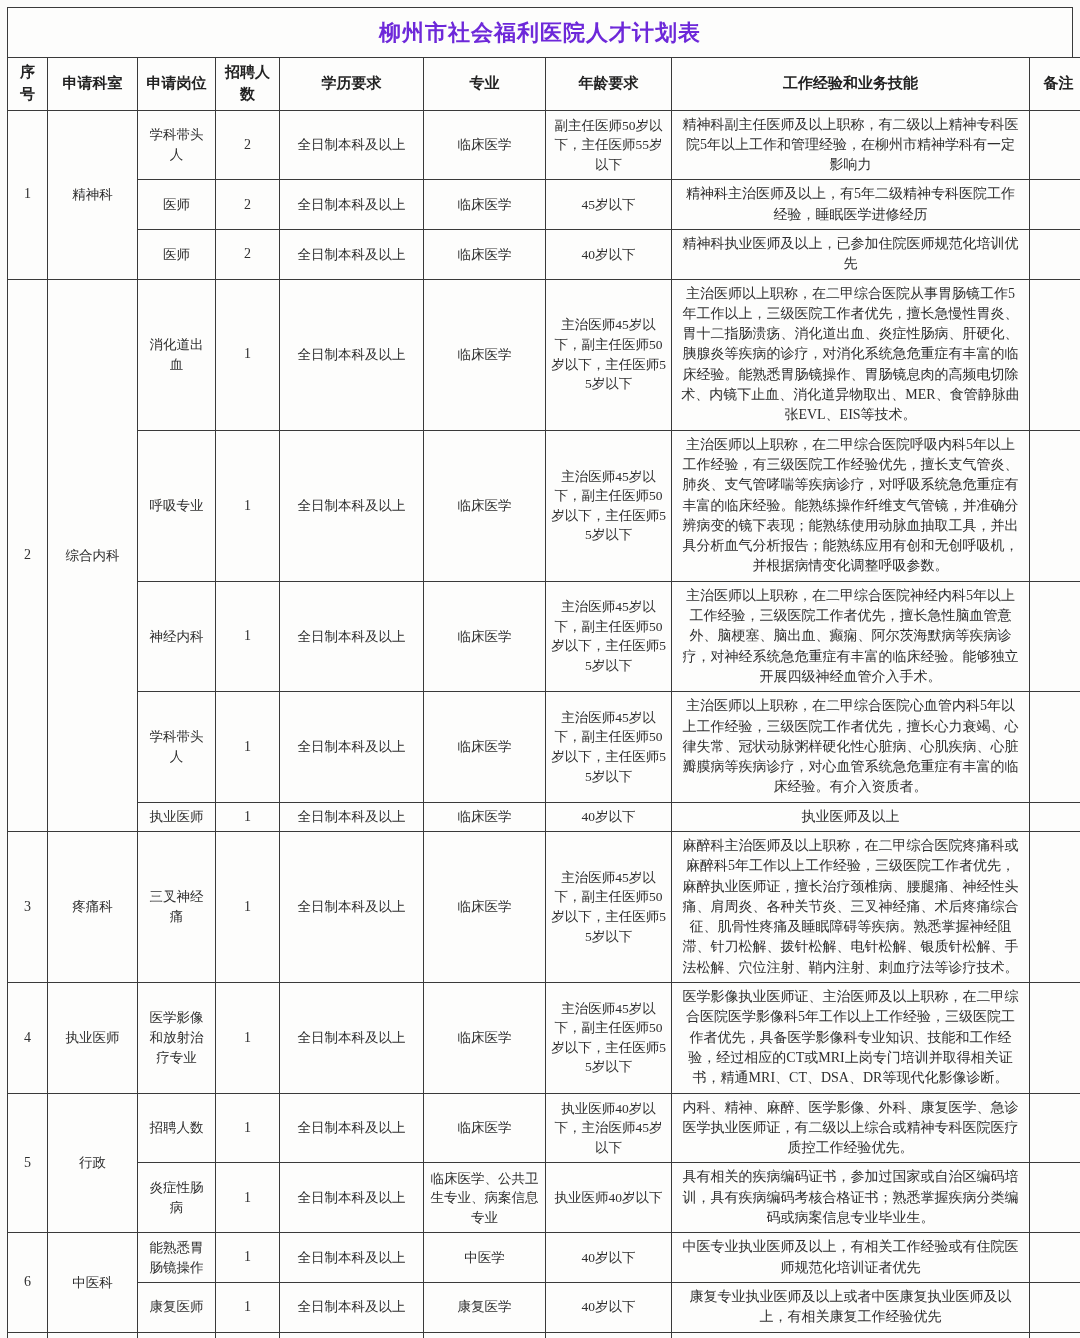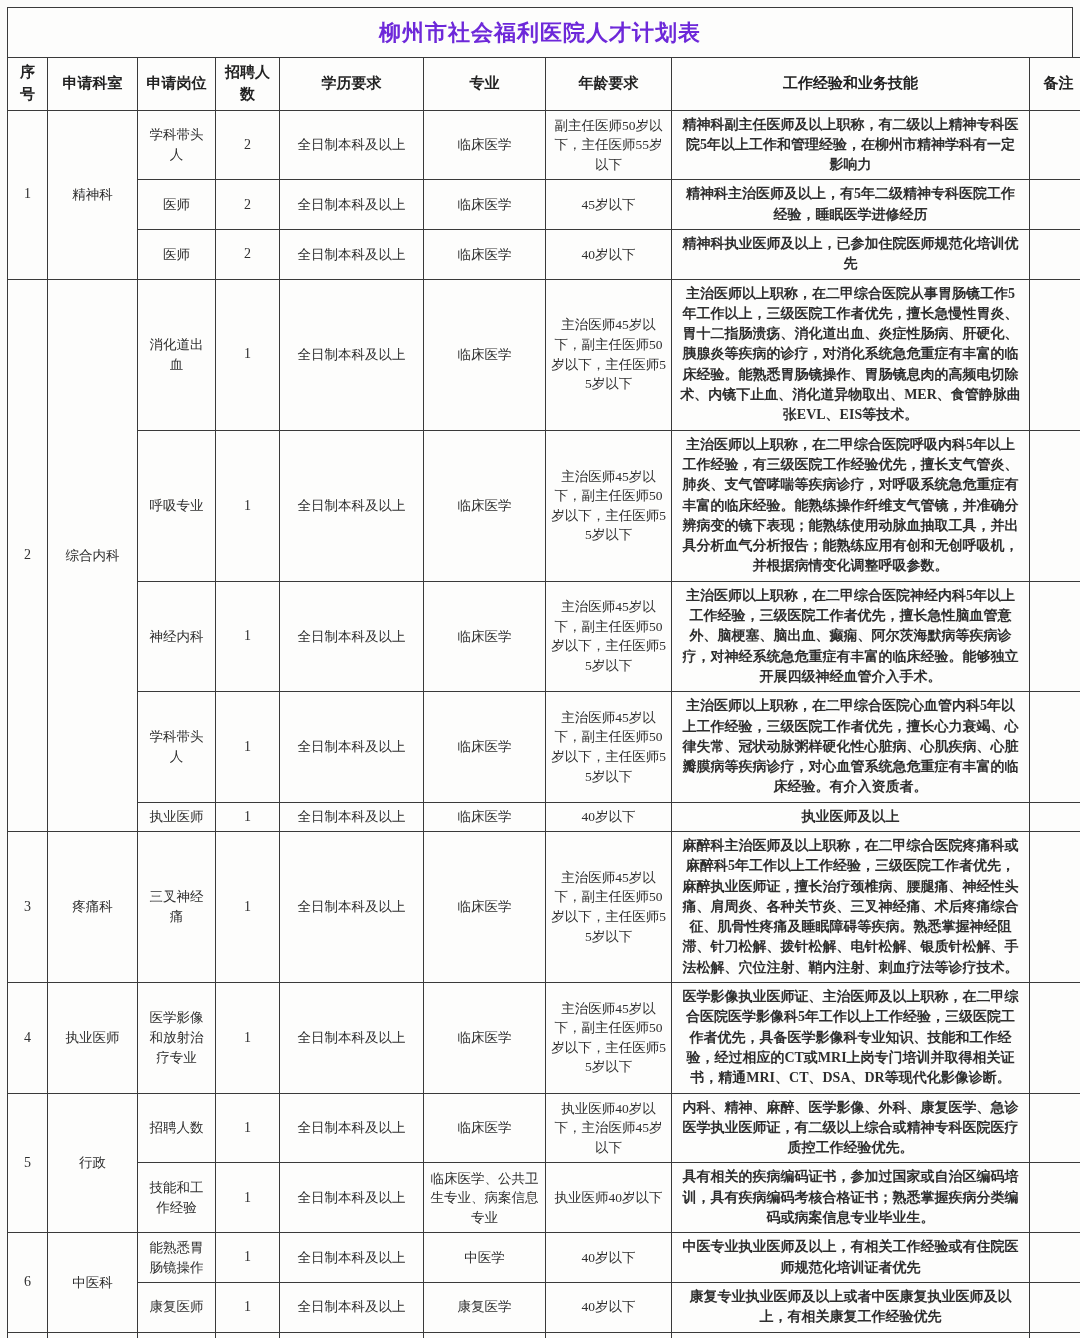--- a/index.html
+++ b/index.html
@@ -46,21 +46,21 @@
   }
   table.plan th {
     font-size: 15px;
     font-weight: bold;
     height: 42px;
     color: #222;
   }
   table.plan td {
     font-size: 13.5px;
   }
-  table.plan td.col-exp { font-size: 14px; padding: 4px 8px; font-weight: bold; }
+  table.plan td.col-exp { font-size: 14px; padding: 4px 8px; }
   table.plan td.col-no, table.plan td.col-count { font-size: 14px; }
   table.plan tr { min-height: 34px; }
   table.plan td:empty::after { content: ""; }
 </style>
 </head>
 <body>
 
 <div class="sheet">
   <div class="title-box">柳州市社会福利医院人才计划表</div>
   <table class="plan">
@@ -192,21 +192,21 @@
           <td rowspan="2" class="col-dept">行政</td>
           <td class="col-post">招聘人数</td>
           <td class="col-count">1</td>
           <td class="col-edu">全日制本科及以上</td>
           <td class="col-major">临床医学</td>
           <td class="col-age">执业医师40岁以下，主治医师45岁以下</td>
           <td class="col-exp">内科、精神、麻醉、医学影像、外科、康复医学、急诊医学执业医师证，有二级以上综合或精神专科医院医疗质控工作经验优先。</td>
           <td class="col-remark"></td>
         </tr>
         <tr>
-          <td class="col-post">技能和工作经验</td>
+          <td class="col-post">炎症性肠病</td>
           <td class="col-count">1</td>
           <td class="col-edu">全日制本科及以上</td>
           <td class="col-major">临床医学、公共卫生专业、病案信息专业</td>
           <td class="col-age">执业医师40岁以下</td>
           <td class="col-exp">具有相关的疾病编码证书，参加过国家或自治区编码培训，具有疾病编码考核合格证书；熟悉掌握疾病分类编码或病案信息专业毕业生。</td>
           <td class="col-remark"></td>
         </tr>
         <tr>
           <td rowspan="2" class="col-no">6</td>
           <td rowspan="2" class="col-dept">中医科</td>

